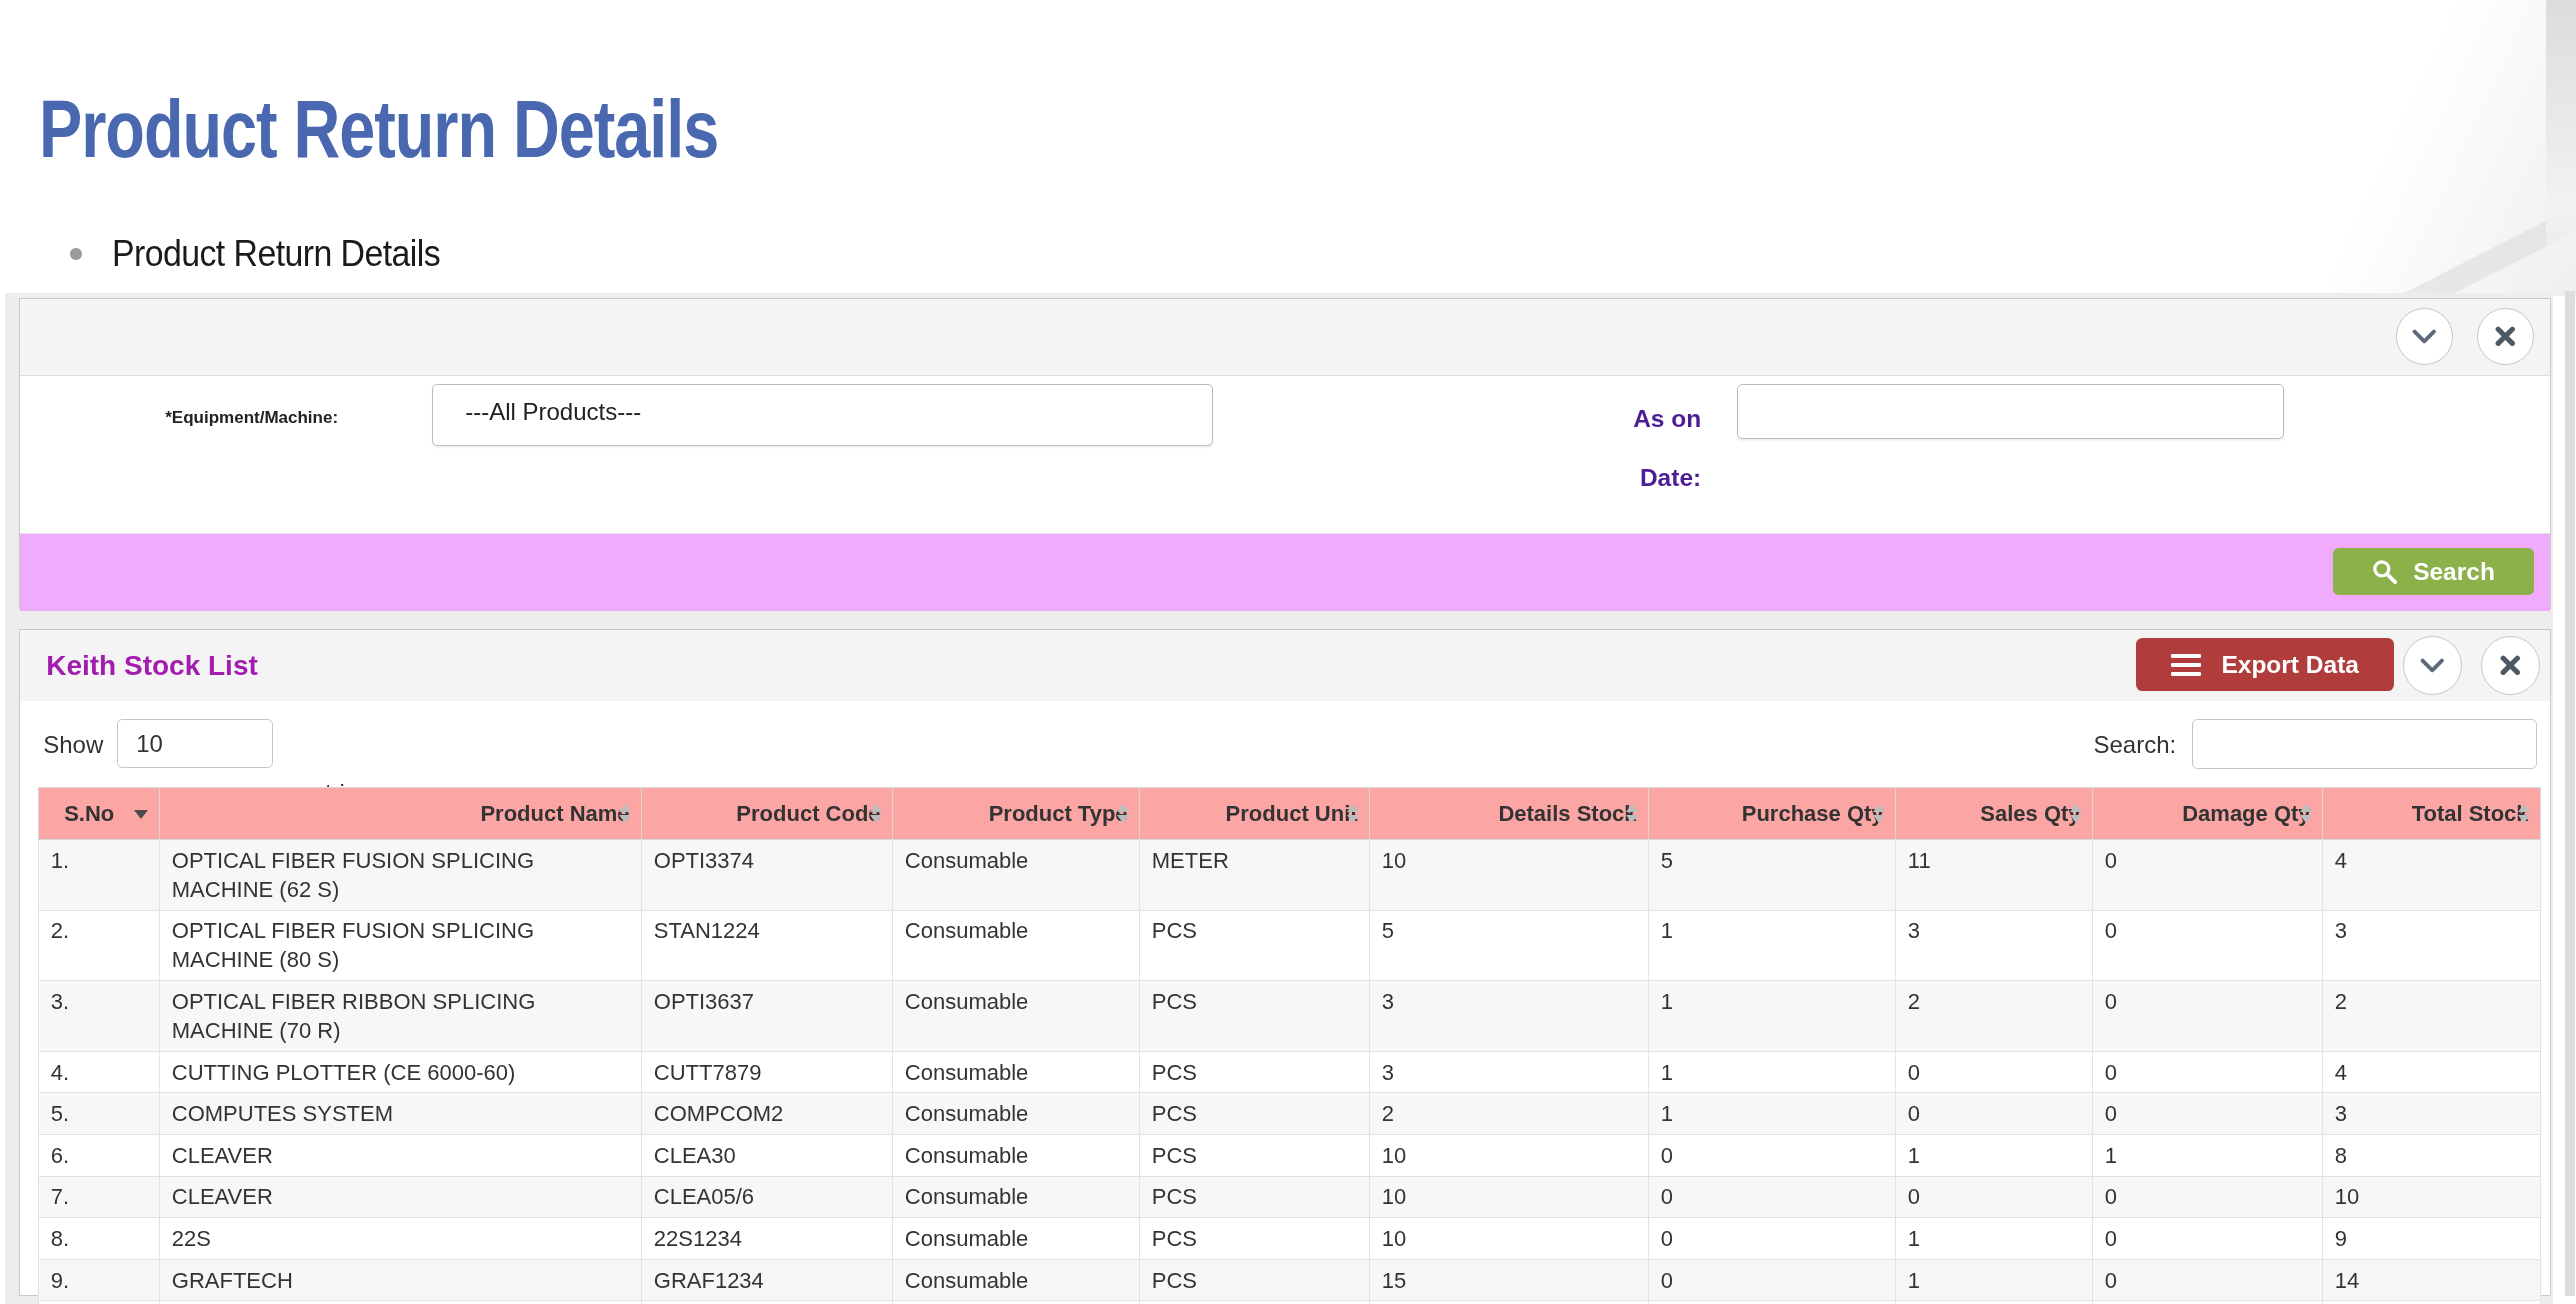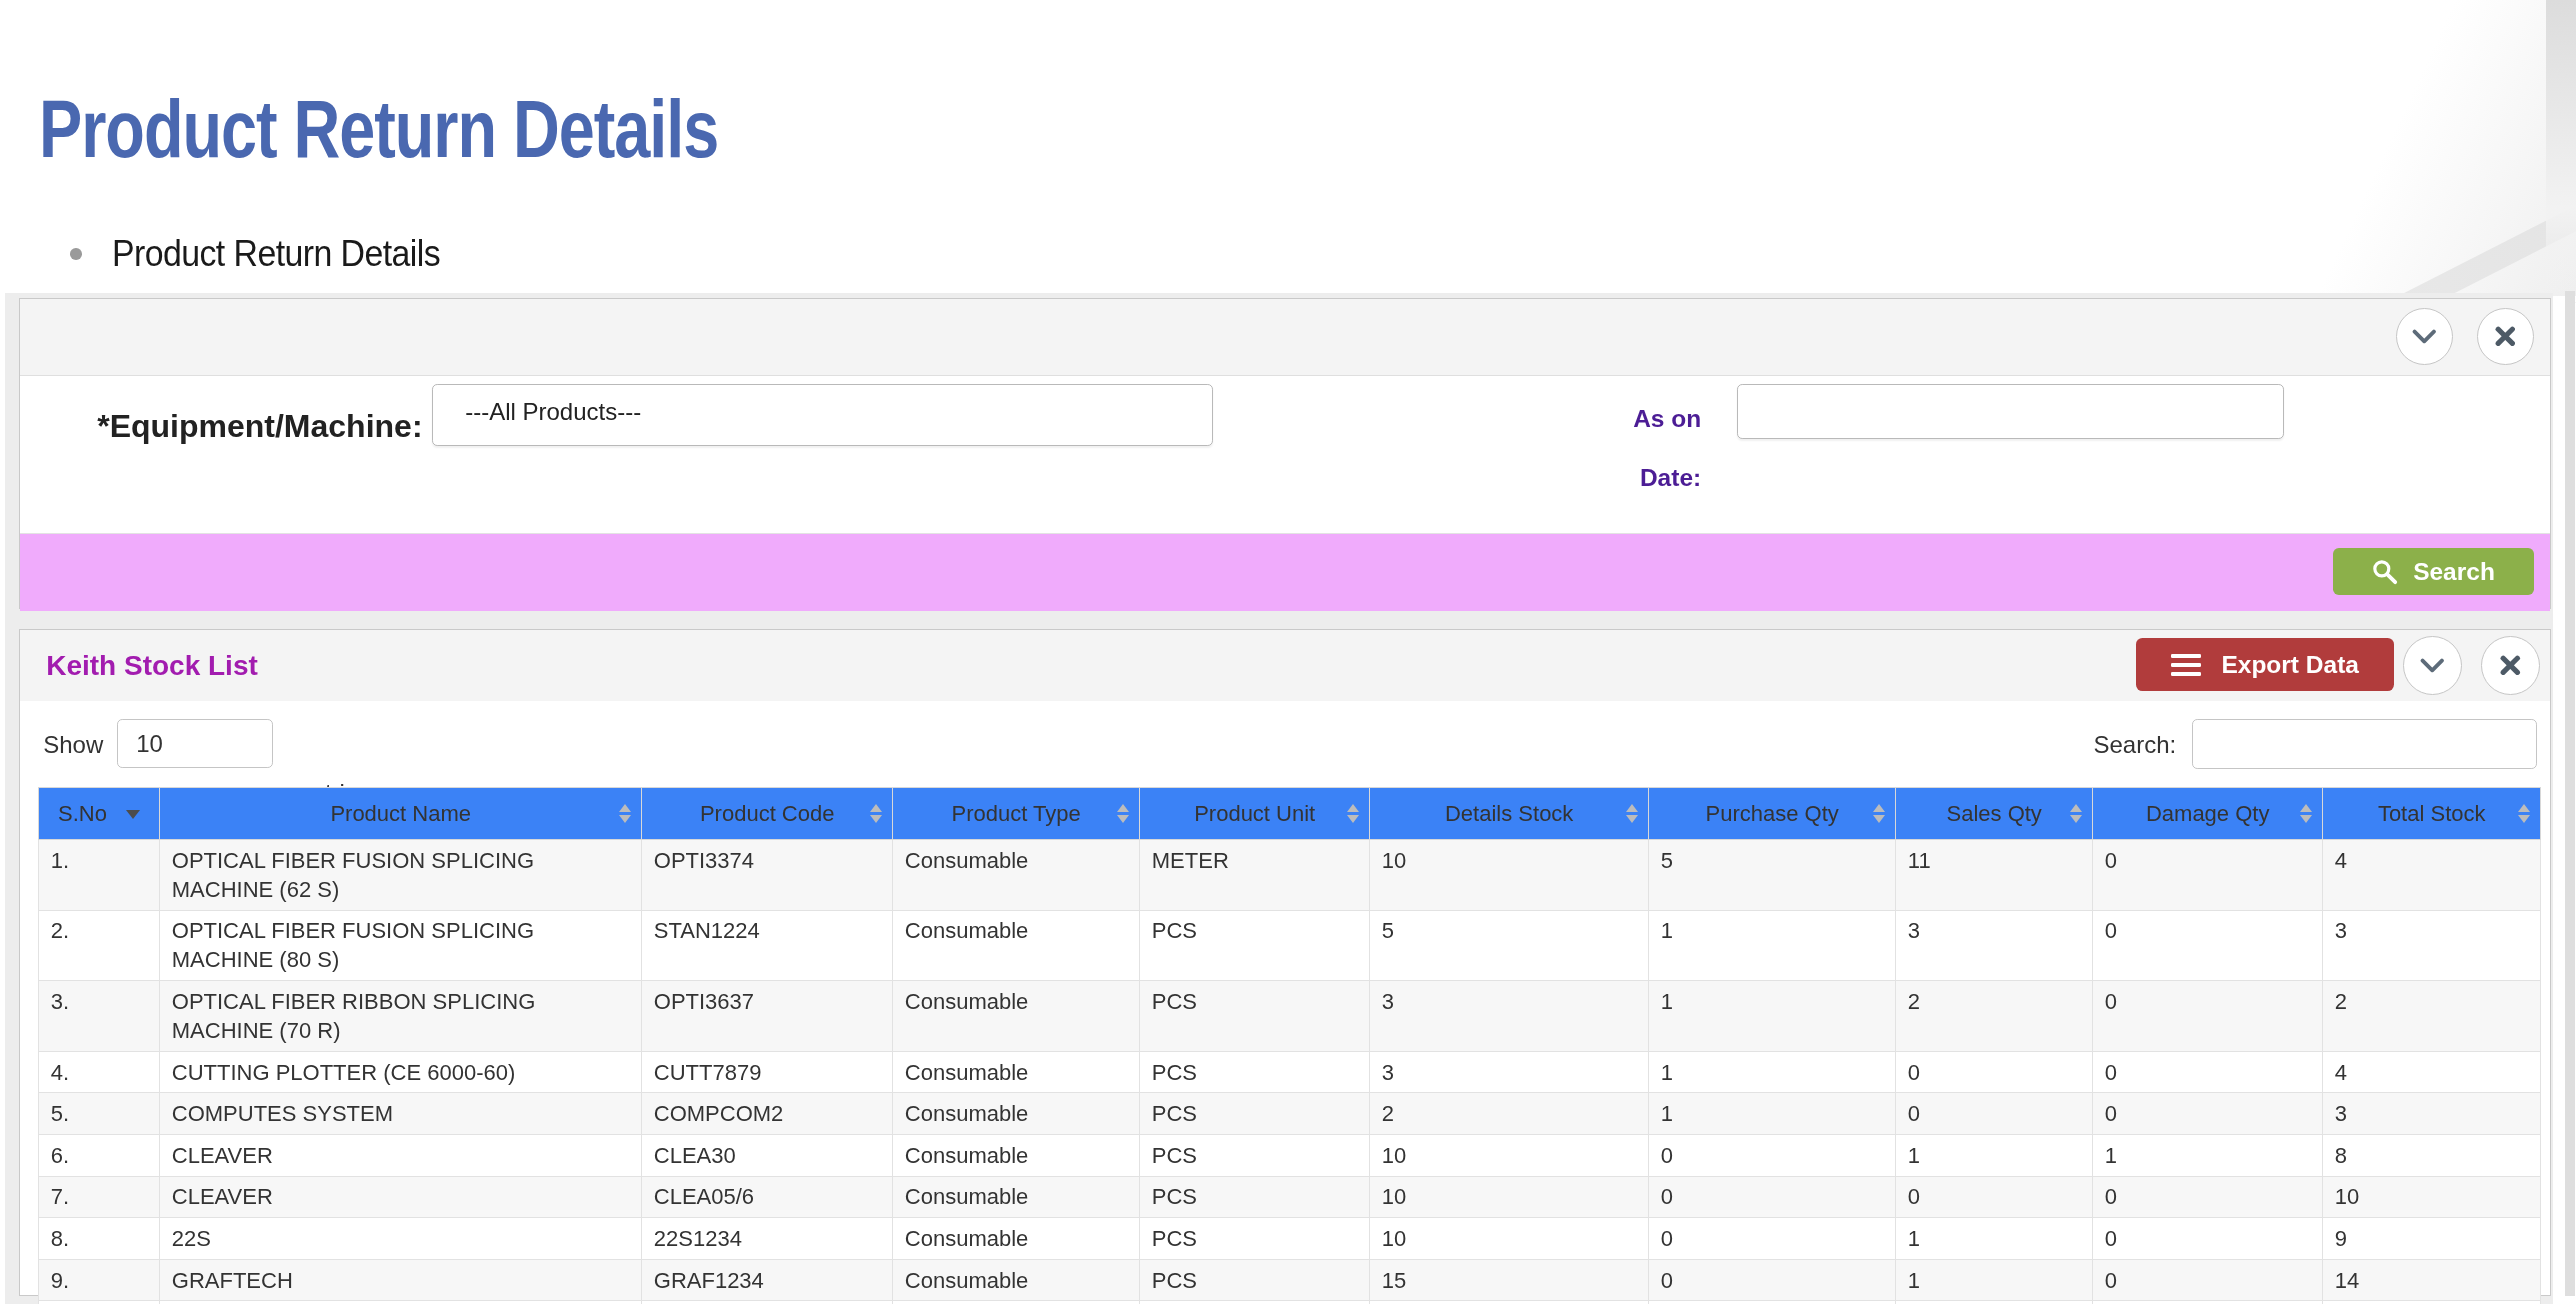--- a/index.html
+++ b/index.html
@@ -43,21 +43,21 @@
   .panel-header{position:absolute;left:0;right:0;top:0;background:#f4f4f4;border-bottom:0.6px solid #dfdfdf;}
   #filter-panel .panel-header{height:76px;}
   #stock-panel .panel-header{height:71px;}
 
   .circle-btn{position:absolute;width:57px;height:57px;border-radius:50%;
     background:#fff;border:1.3px solid #c6c6c6;box-sizing:border-box;
     display:flex;align-items:center;justify-content:center;cursor:pointer;}
 
   
   .f-label{position:absolute;left:77px;width:309px;top:109px;text-align:center;
-    font-weight:bold;font-size:32px;color:#222;}
+    font-weight:bold;font-size:17px;color:#222;}
   .equip-select{position:absolute;left:412px;top:85px;width:781px;height:62px;
     border:0.6px solid #b9b9b9;border-radius:5.2px;background:#fff;box-sizing:border-box;
     font-size:24px;line-height:54px;padding-left:32px;color:#222;
     box-shadow:0 1.3px 1.9px rgba(0,0,0,.06);}
   .ason-label{position:absolute;left:1481px;width:200px;top:90px;text-align:right;
     font-weight:bold;font-size:24.5px;line-height:59px;color:#4c1d95;}
   .date-input{position:absolute;left:1717px;top:85px;width:547px;height:55px;
     border:0.6px solid #b9b9b9;border-radius:5.2px;background:#fff;box-sizing:border-box;
     font-size:24px;padding:0 15.5px;box-shadow:0 1.3px 1.9px rgba(0,0,0,.06);
     font-family:"Liberation Sans","DejaVu Sans",sans-serif;}
@@ -92,22 +92,22 @@
     font-family:"Liberation Sans","DejaVu Sans",sans-serif;}
   .tbl-search-input{position:absolute;right:13px;top:18px;width:345px;height:50px;
     border:0.6px solid #c5c5c5;border-radius:5.2px;box-sizing:border-box;
     font-size:24px;padding:0 15.5px;background:#fff;
     font-family:"Liberation Sans","DejaVu Sans",sans-serif;}
 
   
   .tbl-wrap{position:absolute;left:18px;top:157px;width:2502px;}
   table.stock{border-collapse:collapse;table-layout:fixed;width:2502px;font-size:22px;color:#333;}
   table.stock th{
-    background:#3b82f6;border:0.6px solid #d8d8d8;height:52px;box-sizing:border-box;
-    text-align:center;font-weight:normal;padding:0 11.6px;position:relative;white-space:nowrap;
+    background:#fca5a5;border:0.6px solid #d8d8d8;height:52px;box-sizing:border-box;
+    text-align:right;font-weight:bold;padding:0 11.6px;position:relative;white-space:nowrap;
     overflow:hidden;}
   table.stock td{
     border:0.6px solid #e2e2e2;padding:5.8px 11.6px;line-height:29px;vertical-align:top;
     box-sizing:border-box;word-wrap:break-word;}
   table.stock tbody tr:nth-child(odd){background:#f7f7f7;}
   table.stock tbody tr:nth-child(even){background:#ffffff;}
   .sort{position:absolute;right:10.3px;top:50%;transform:translateY(-50%);
     display:inline-flex;flex-direction:column;align-items:center;gap:3.9px;}
   .sort .u{width:0;height:0;border-left:6.4px solid transparent;border-right:6.4px solid transparent;
     border-bottom:8.4px solid #bcbcbc;}

